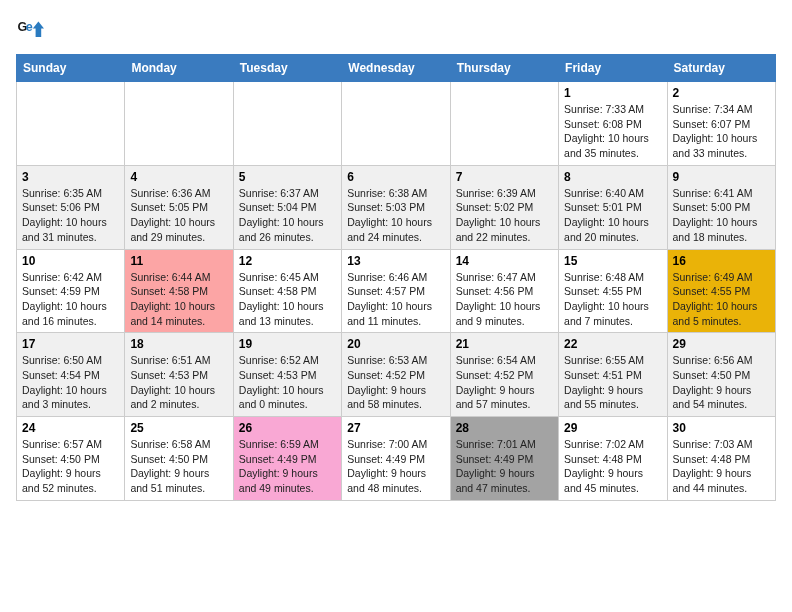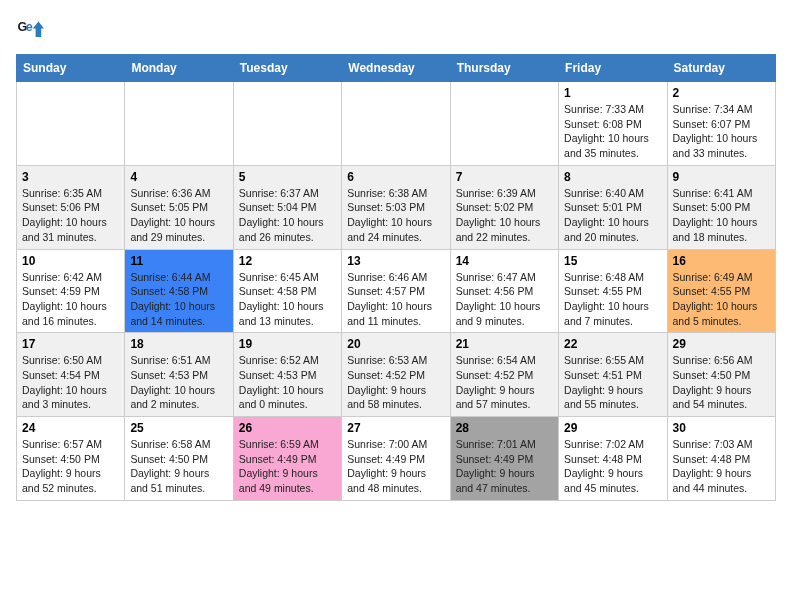--- a/index.html
+++ b/index.html
@@ -167,41 +167,41 @@
         <td style="background-color: rgb(240, 240, 240);">
           <div class="day-num">9</div>
           <div class="day-info">Sunrise: 6:41 AM<br>Sunset: 5:00 PM<br>Daylight: 10 hours and 18 minutes.</div>
         </td>
       </tr>
       <tr>
         <td style="background-color: rgb(255, 255, 255);">
           <div class="day-num">10</div>
           <div class="day-info">Sunrise: 6:42 AM<br>Sunset: 4:59 PM<br>Daylight: 10 hours and 16 minutes.</div>
         </td>
-        <td style="background-color: #3b82f6;">
+        <td style="background-color: #fca5a5;">
           <div class="day-num">11</div>
           <div class="day-info">Sunrise: 6:44 AM<br>Sunset: 4:58 PM<br>Daylight: 10 hours and 14 minutes.</div>
         </td>
         <td style="background-color: rgb(255, 255, 255);">
           <div class="day-num">12</div>
           <div class="day-info">Sunrise: 6:45 AM<br>Sunset: 4:58 PM<br>Daylight: 10 hours and 13 minutes.</div>
         </td>
         <td style="background-color: rgb(255, 255, 255);">
           <div class="day-num">13</div>
           <div class="day-info">Sunrise: 6:46 AM<br>Sunset: 4:57 PM<br>Daylight: 10 hours and 11 minutes.</div>
         </td>
         <td style="background-color: rgb(255, 255, 255);">
           <div class="day-num">14</div>
           <div class="day-info">Sunrise: 6:47 AM<br>Sunset: 4:56 PM<br>Daylight: 10 hours and 9 minutes.</div>
         </td>
         <td style="background-color: rgb(255, 255, 255);">
           <div class="day-num">15</div>
           <div class="day-info">Sunrise: 6:48 AM<br>Sunset: 4:55 PM<br>Daylight: 10 hours and 7 minutes.</div>
         </td>
-        <td style="background-color: #fdba74;">
+        <td style="background-color: #eab308;">
           <div class="day-num">16</div>
           <div class="day-info">Sunrise: 6:49 AM<br>Sunset: 4:55 PM<br>Daylight: 10 hours and 5 minutes.</div>
         </td>
       </tr>
       <tr>
         <td style="background-color: rgb(240, 240, 240);">
           <div class="day-num">17</div>
           <div class="day-info">Sunrise: 6:50 AM<br>Sunset: 4:54 PM<br>Daylight: 10 hours and 3 minutes.</div>
         </td>
         <td style="background-color: rgb(240, 240, 240);">

